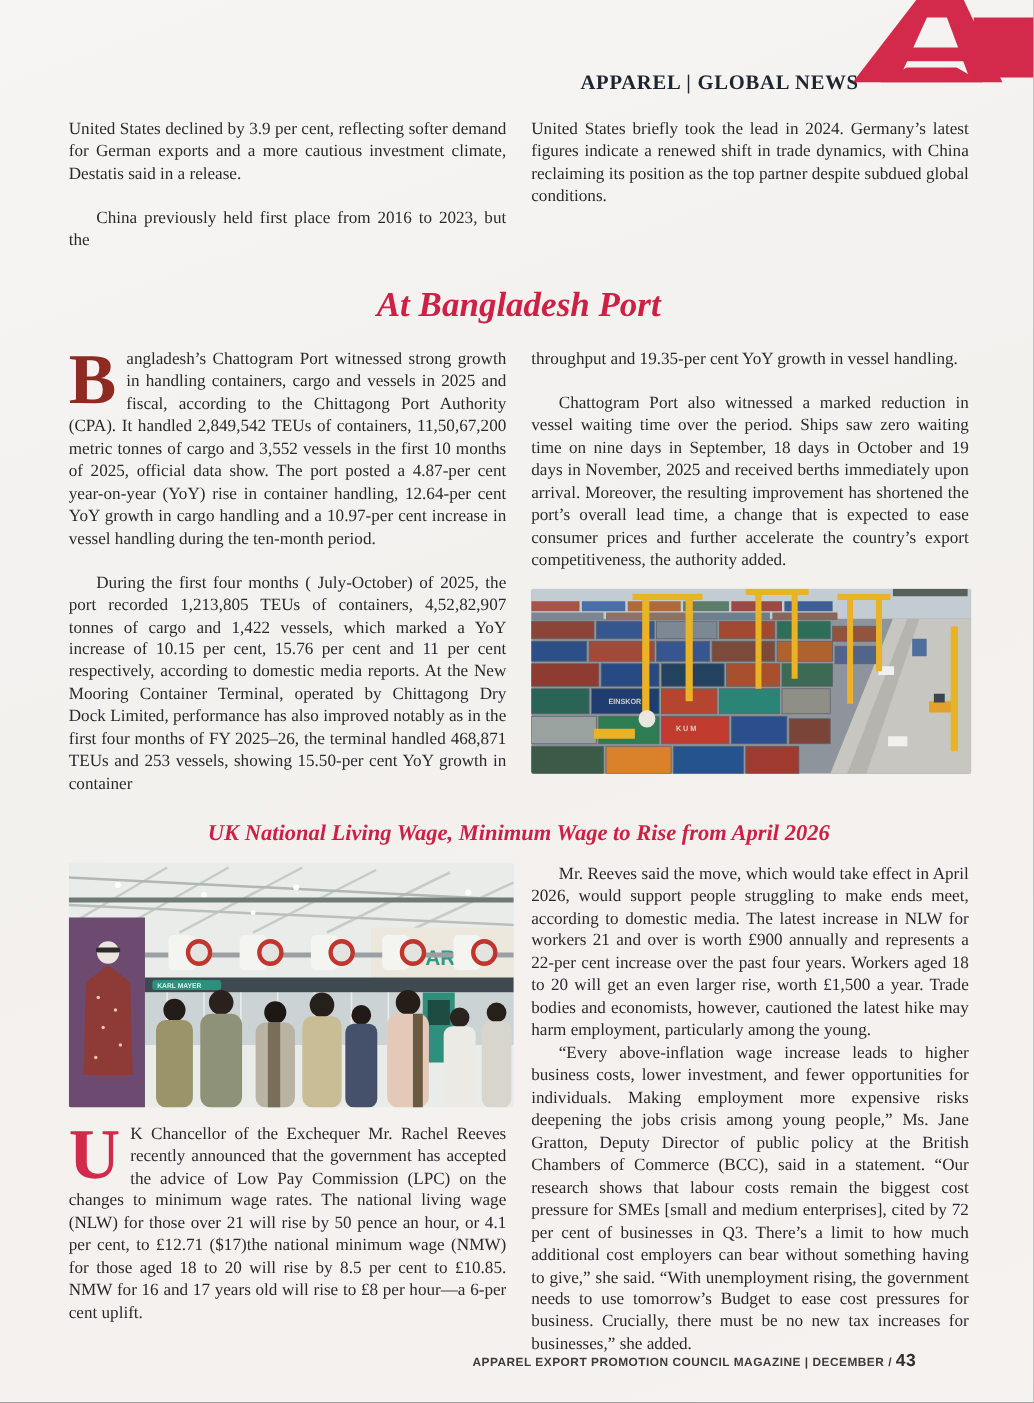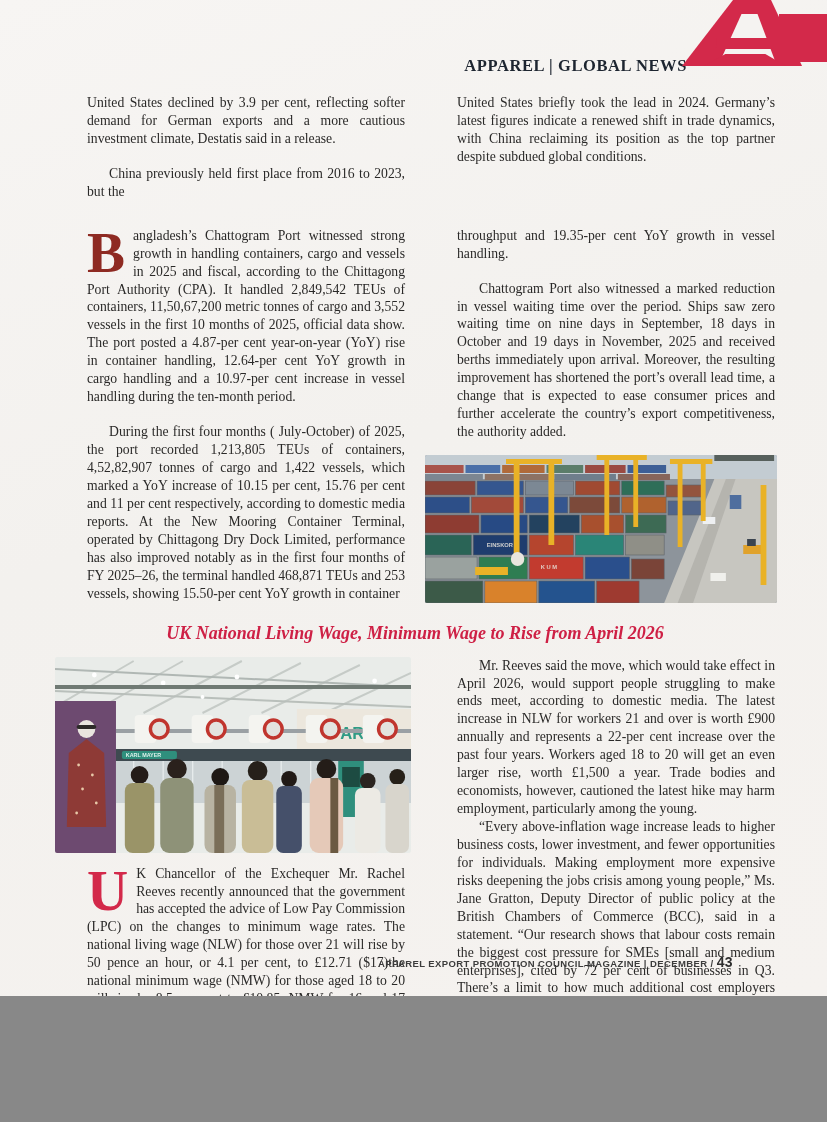--- a/index.html
+++ b/index.html
@@ -1,19 +1,19 @@
 <!DOCTYPE html>
 <html><head>
 <meta charset="utf-8">
 <style>
   * { margin:0; padding:0; box-sizing:border-box; }
   html,body { background:#888; }
   .page {
     position:relative;
-    width:827px; height:996px;
+    width:827px; height:1122px;
     margin:0 auto;
     background:linear-gradient(160deg,#f7f5f3 0%, #f3f1ee 45%, #f5f2ef 100%);
     overflow:hidden;
     font-family:"Liberation Serif", serif;
     color:#272625;
     text-decoration:underline;
   }
   
   .masthead {
     position:absolute; top:0; left:0; right:0; height:84px;
@@ -26,21 +26,20 @@
   }
   .logo-a { position:absolute; top:0; right:0; width:152px; height:66px; }
 
   
   .content { position:absolute; top:94px; left:55px; width:720px; }
   .two-col { display:flex; gap:20px; }
   .col { width:350px; }
   p.body {
     font-size:13.7px; line-height:1.31; text-align:justify;
     color:#2a2928;
-    margin-left:32px;
   }
   p.indent { text-indent:22px; }
   p.gap { margin-top:17px; }
 
   
   .headline {
     text-align:center; font-style:italic; font-weight:bold;
     color:#ce2045; font-family:"Liberation Serif", serif;
   }
   .headline.h1 { font-size:28px; line-height:1.27; margin:26px 0 16px 0; }
@@ -96,20 +95,21 @@
       <div class="col">
         <p class="body">United States declined by 3.9 per cent, reflecting softer demand for German exports and a more cautious investment climate, Destatis said in a release.</p>
         <p class="body indent gap">China previously held first place from 2016 to 2023, but the</p>
       </div>
       <div class="col">
         <p class="body">United States briefly took the lead in 2024. Germany’s latest figures indicate a renewed shift in trade dynamics, with China reclaiming its position as the top partner despite subdued global conditions.</p>
       </div>
     </div>
 
     <div class="headline h1">
+      <div>At Bangladesh Port</div>
     </div>
 
     <div class="two-col">
       <div class="col">
         <p class="body"><span class="dropcap dark">B</span><span>angladesh’s Chattogram Port witnessed strong growth in handling containers, cargo and vessels in 2025 and fiscal, according to the Chittagong Port Authority (CPA). It handled 2,849,542 TEUs of containers, 11,50,67,200 metric tonnes of cargo and 3,552 vessels in the first 10 months of 2025, official data show. The port posted a 4.87-per cent year-on-year (YoY) rise in container handling, 12.64-per cent YoY growth in cargo handling and a 10.97-per cent increase in vessel handling during the ten-month period.</span></p>
         <p class="body indent gap">During the first four months ( July-October) of 2025, the port recorded 1,213,805 TEUs of containers, 4,52,82,907 tonnes of cargo and 1,422 vessels, which marked a YoY increase of 10.15 per cent, 15.76 per cent and 11 per cent respectively, according to domestic media reports. At the New Mooring Container Terminal, operated by Chittagong Dry Dock Limited, performance has also improved notably as in the first four months of FY 2025–26, the terminal handled 468,871 TEUs and 253 vessels, showing 15.50-per cent YoY growth in container</p>
       </div>
       <div class="col">
         <p class="body">throughput and 19.35-per cent YoY growth in vessel handling.</p>
         <p class="body indent gap">Chattogram Port also witnessed a marked reduction in vessel waiting time over the period. Ships saw zero waiting time on nine days in September, 18 days in October and 19 days in November, 2025 and received berths immediately upon arrival. Moreover, the resulting improvement has shortened the port’s overall lead time, a change that is expected to ease consumer prices and further accelerate the country’s export competitiveness, the authority added.</p>

